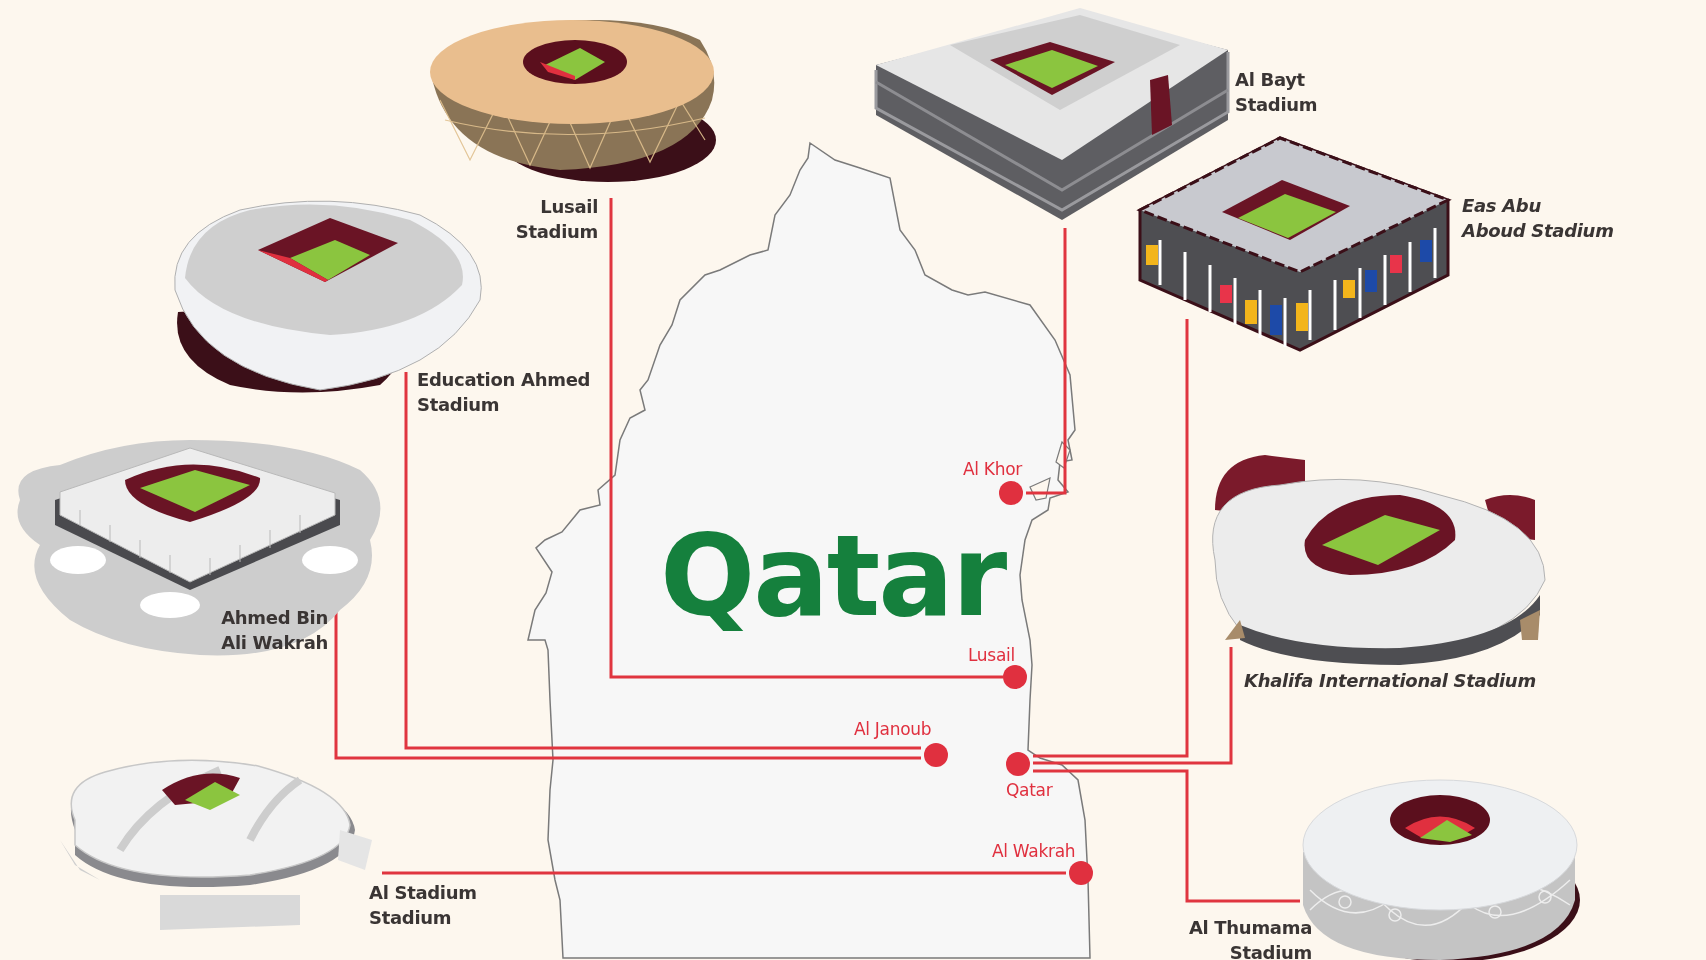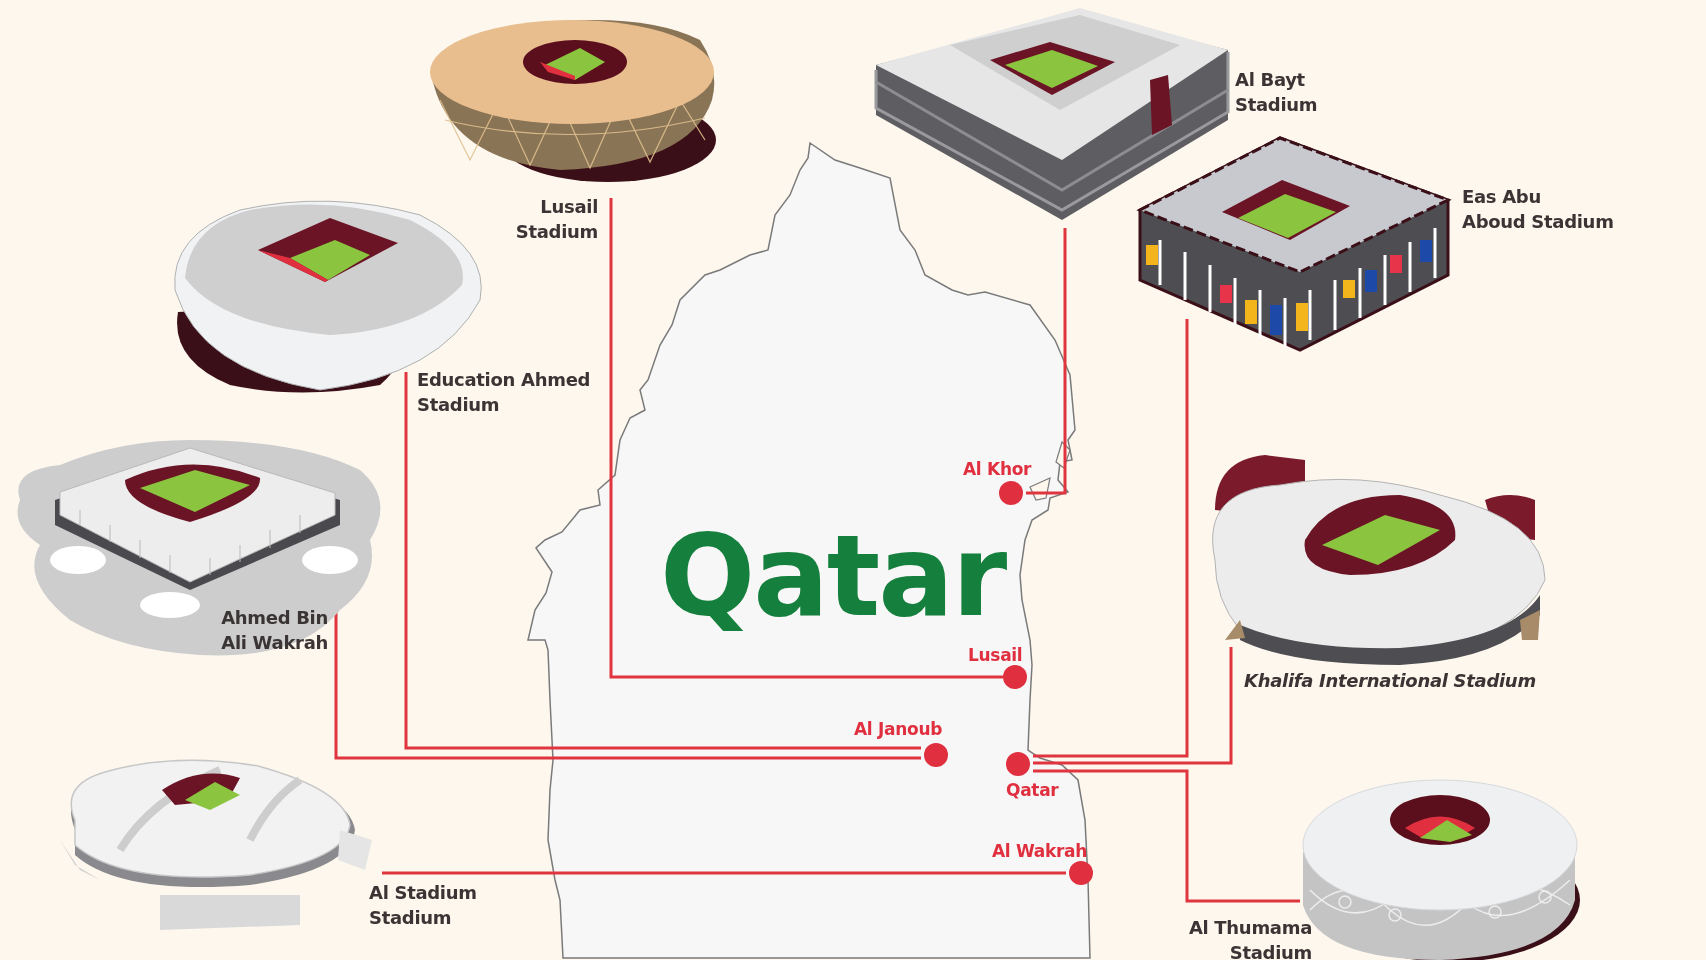--- a/index.html
+++ b/index.html
@@ -1,20 +1,20 @@
 <!DOCTYPE html>
 <html><head>
 <meta charset="utf-8">
 <style>
   html, body { margin: 0; padding: 0; }
   body { width: 1706px; height: 960px; overflow: hidden; background: #fdf7ee; position: relative; font-family: "DejaVu Sans", sans-serif; }
   #canvas { position: absolute; left: 0; top: 0; width: 1706px; height: 960px; }
   .lbl { position: absolute; font-family: "DejaVu Sans", sans-serif; font-weight: bold; color: #3a3534; font-size: 18px; line-height: 25px; letter-spacing: -0.3px; white-space: nowrap; }
   .lbl.right { text-align: right; }
-  .city { position: absolute; font-family: "DejaVu Sans", sans-serif; font-weight: bold; color: #e0303f; font-size: 17px; line-height: 20px; letter-spacing: -0.3px; white-space: nowrap; }
+  .city { position: absolute; font-family: "DejaVu Sans", sans-serif; font-weight: normal; color: #e0303f; font-size: 17px; line-height: 20px; letter-spacing: -0.3px; white-space: nowrap; }
   .watermark { position: absolute; font-family: "DejaVu Sans", sans-serif; font-weight: bold; color: #15803d; font-size: 112px; line-height: 112px; letter-spacing: -2px; left: 660px; top: 520px; }
 </style>
 </head>
 <body>
 
 <svg id="canvas" viewBox="0 0 1706 960">
 
   <path fill="#f7f7f7" stroke="#7a7a7a" stroke-width="1.5" d="M810,143 L835,160 L860,168 L890,178 L900,230 L915,250 L925,275 L952,290 L968,295 L985,292 L1030,305 L1055,340 L1070,375 L1075,430 L1068,440 L1072,460 L1060,462 L1058,480 L1068,492 L1050,498 L1048,510 L1032,520 L1025,540 L1020,575 L1022,600 L1030,640 L1032,665 L1030,700 L1028,750 L1040,758 L1062,765 L1078,780 L1085,820 L1088,880 L1090,958 L563,958 L560,900 L555,880 L548,840 L550,790 L553,760 L550,700 L548,650 L545,640 L528,640 L535,610 L546,593 L552,572 L536,548 L545,540 L562,532 L580,510 L600,505 L598,490 L615,475 L620,440 L630,418 L645,410 L640,390 L648,380 L660,345 L672,325 L680,300 L705,275 L720,270 L750,255 L768,250 L775,215 L790,195 L800,170 L808,158 Z"></path>
 
   <path fill="#fdf7ee" stroke="#7a7a7a" stroke-width="1.2" d="M1062,442 L1070,450 L1064,468 L1056,462 Z"></path>
@@ -184,21 +184,21 @@
 <div class="lbl right" style="left:478px; top:194px; width:120px;">
   <div>Lusail</div>
   <div>Stadium</div>
 </div>
 
 <div class="lbl" style="left:1235px; top:23px;margin-top:44px;">
   <div>Al Bayt</div>
   <div>Stadium</div>
 </div>
 
-<div class="lbl" style="left:1462px; top:184px;">
+<div class="lbl" style="left:1462px; top:193px;font-style:italic;">
   <div>Eas Abu</div>
   <div>Aboud Stadium</div>
 </div>
 
 <div class="lbl" style="left:417px; top:367px;">
   <div>Education Ahmed</div>
   <div>Stadium</div>
 </div>
 
 <div class="lbl right" style="left:190px; top:605px; width:138px;">

